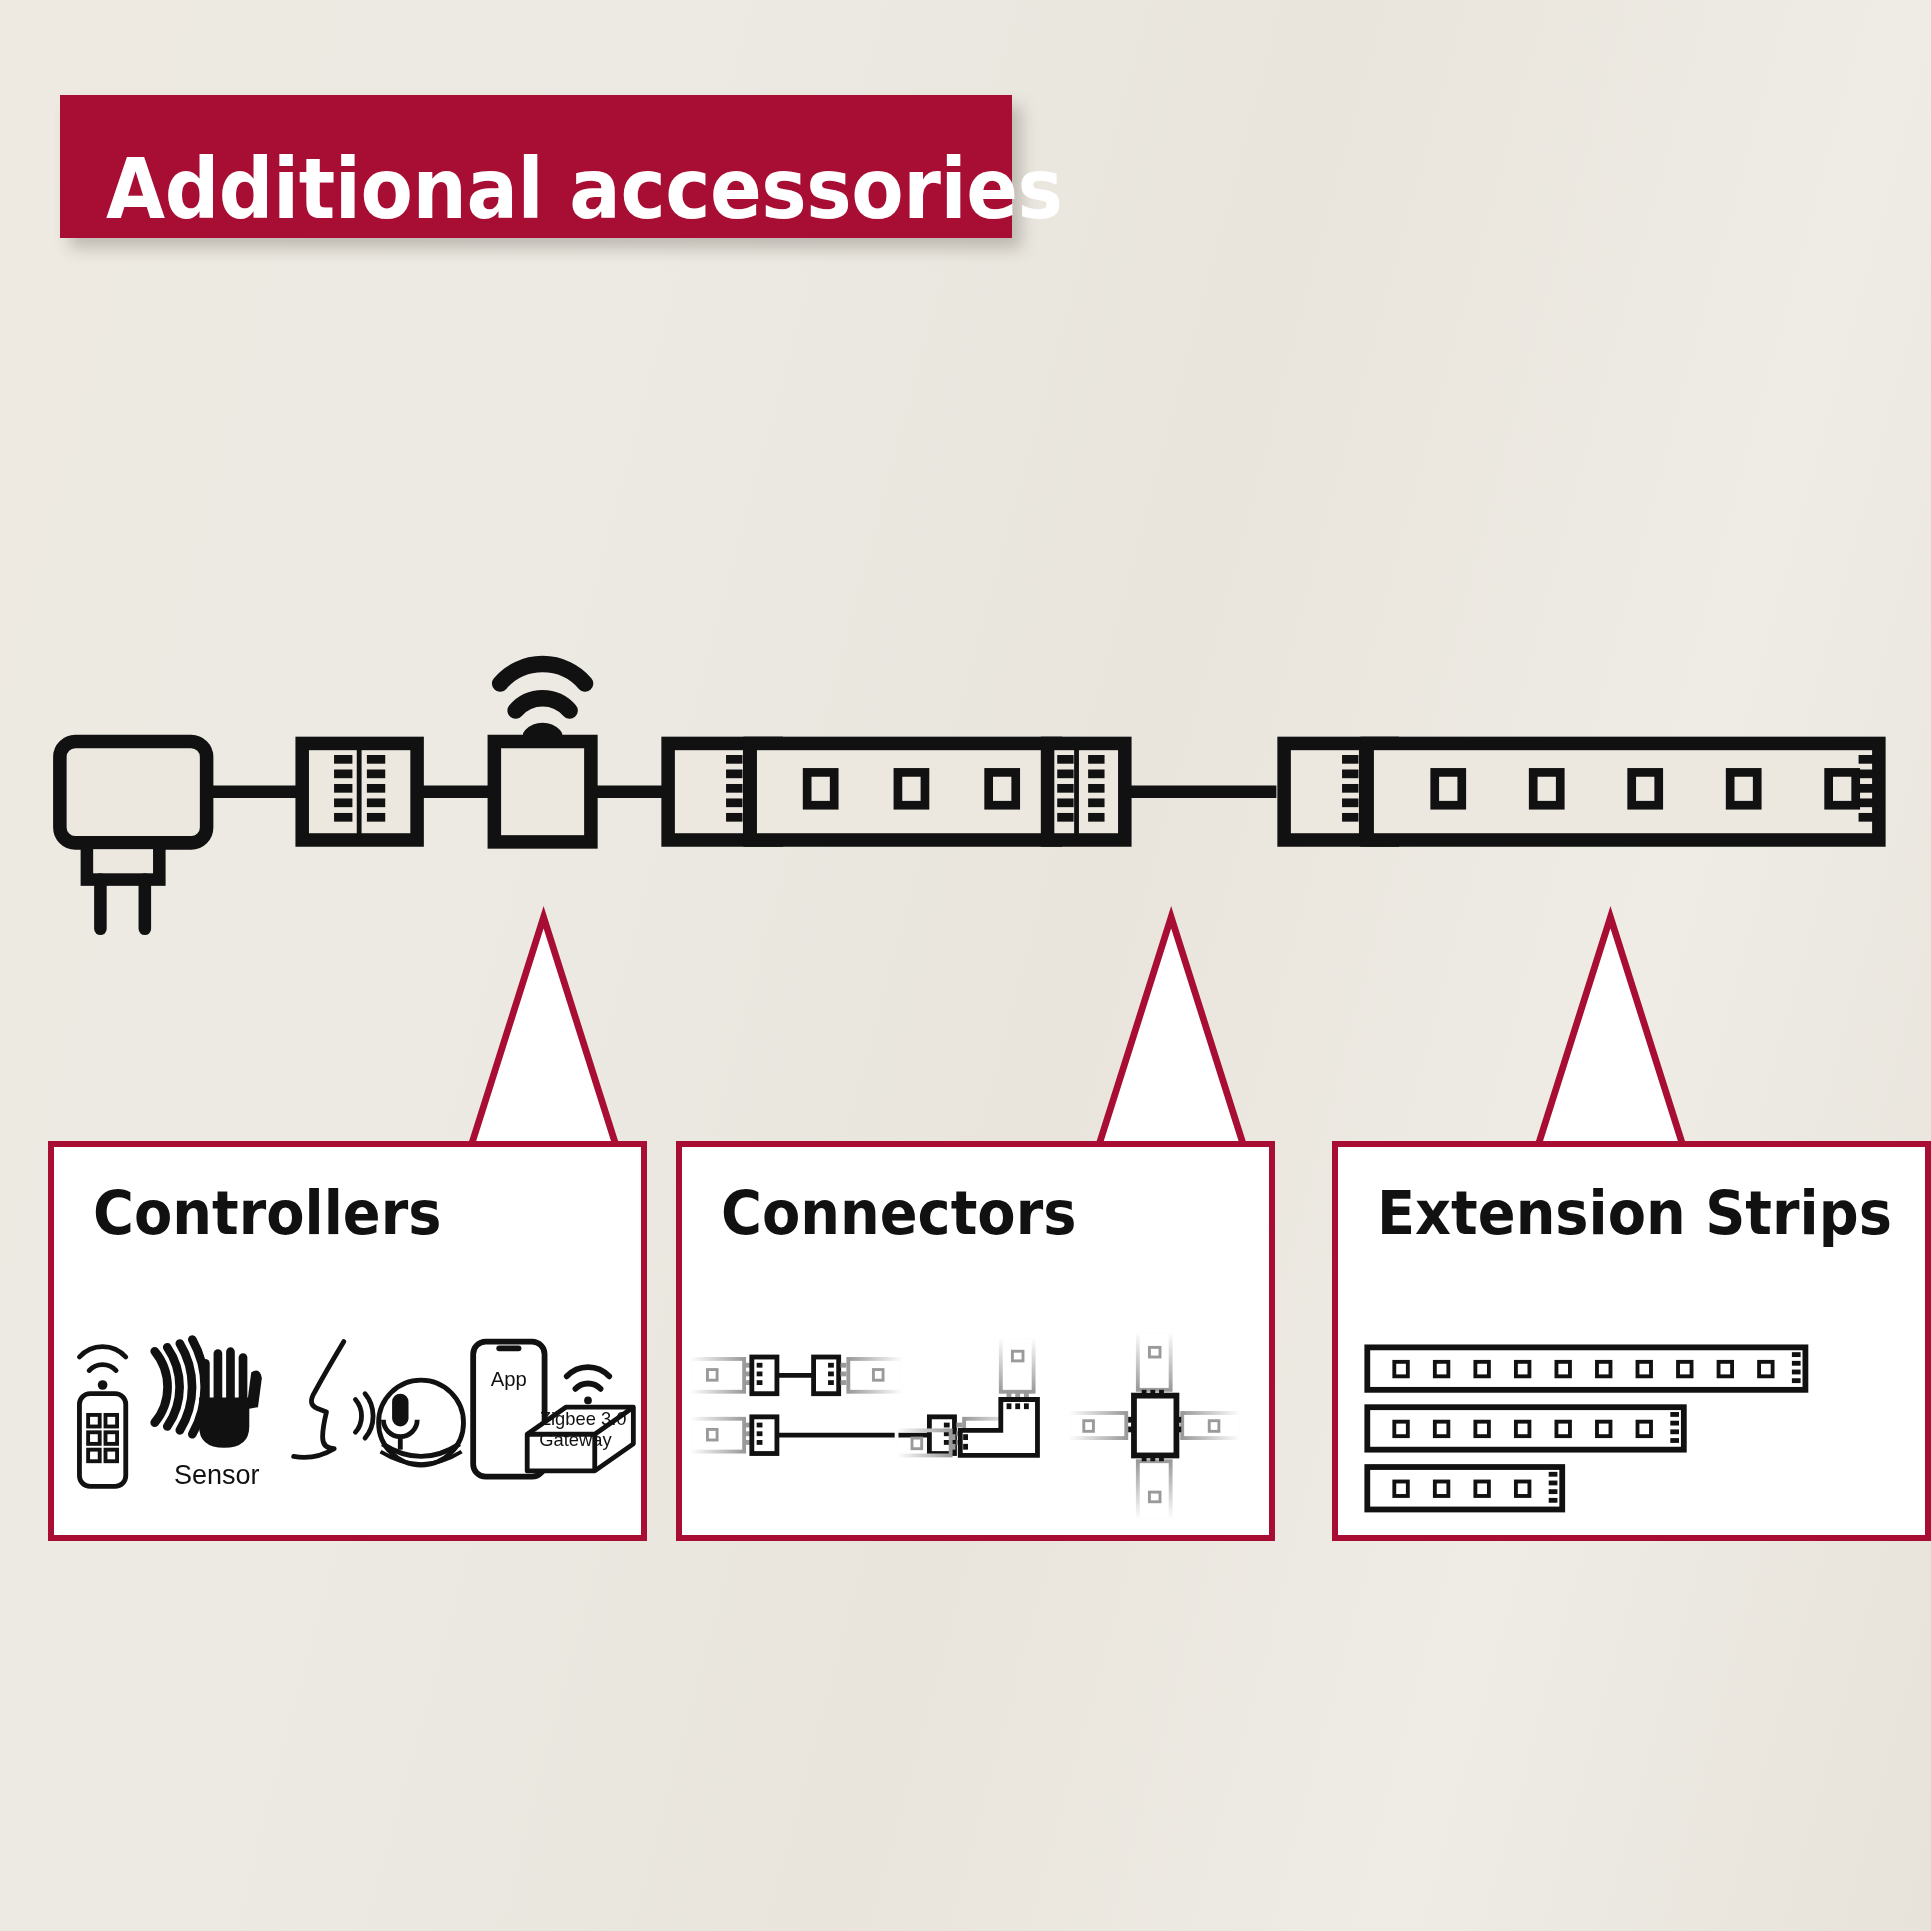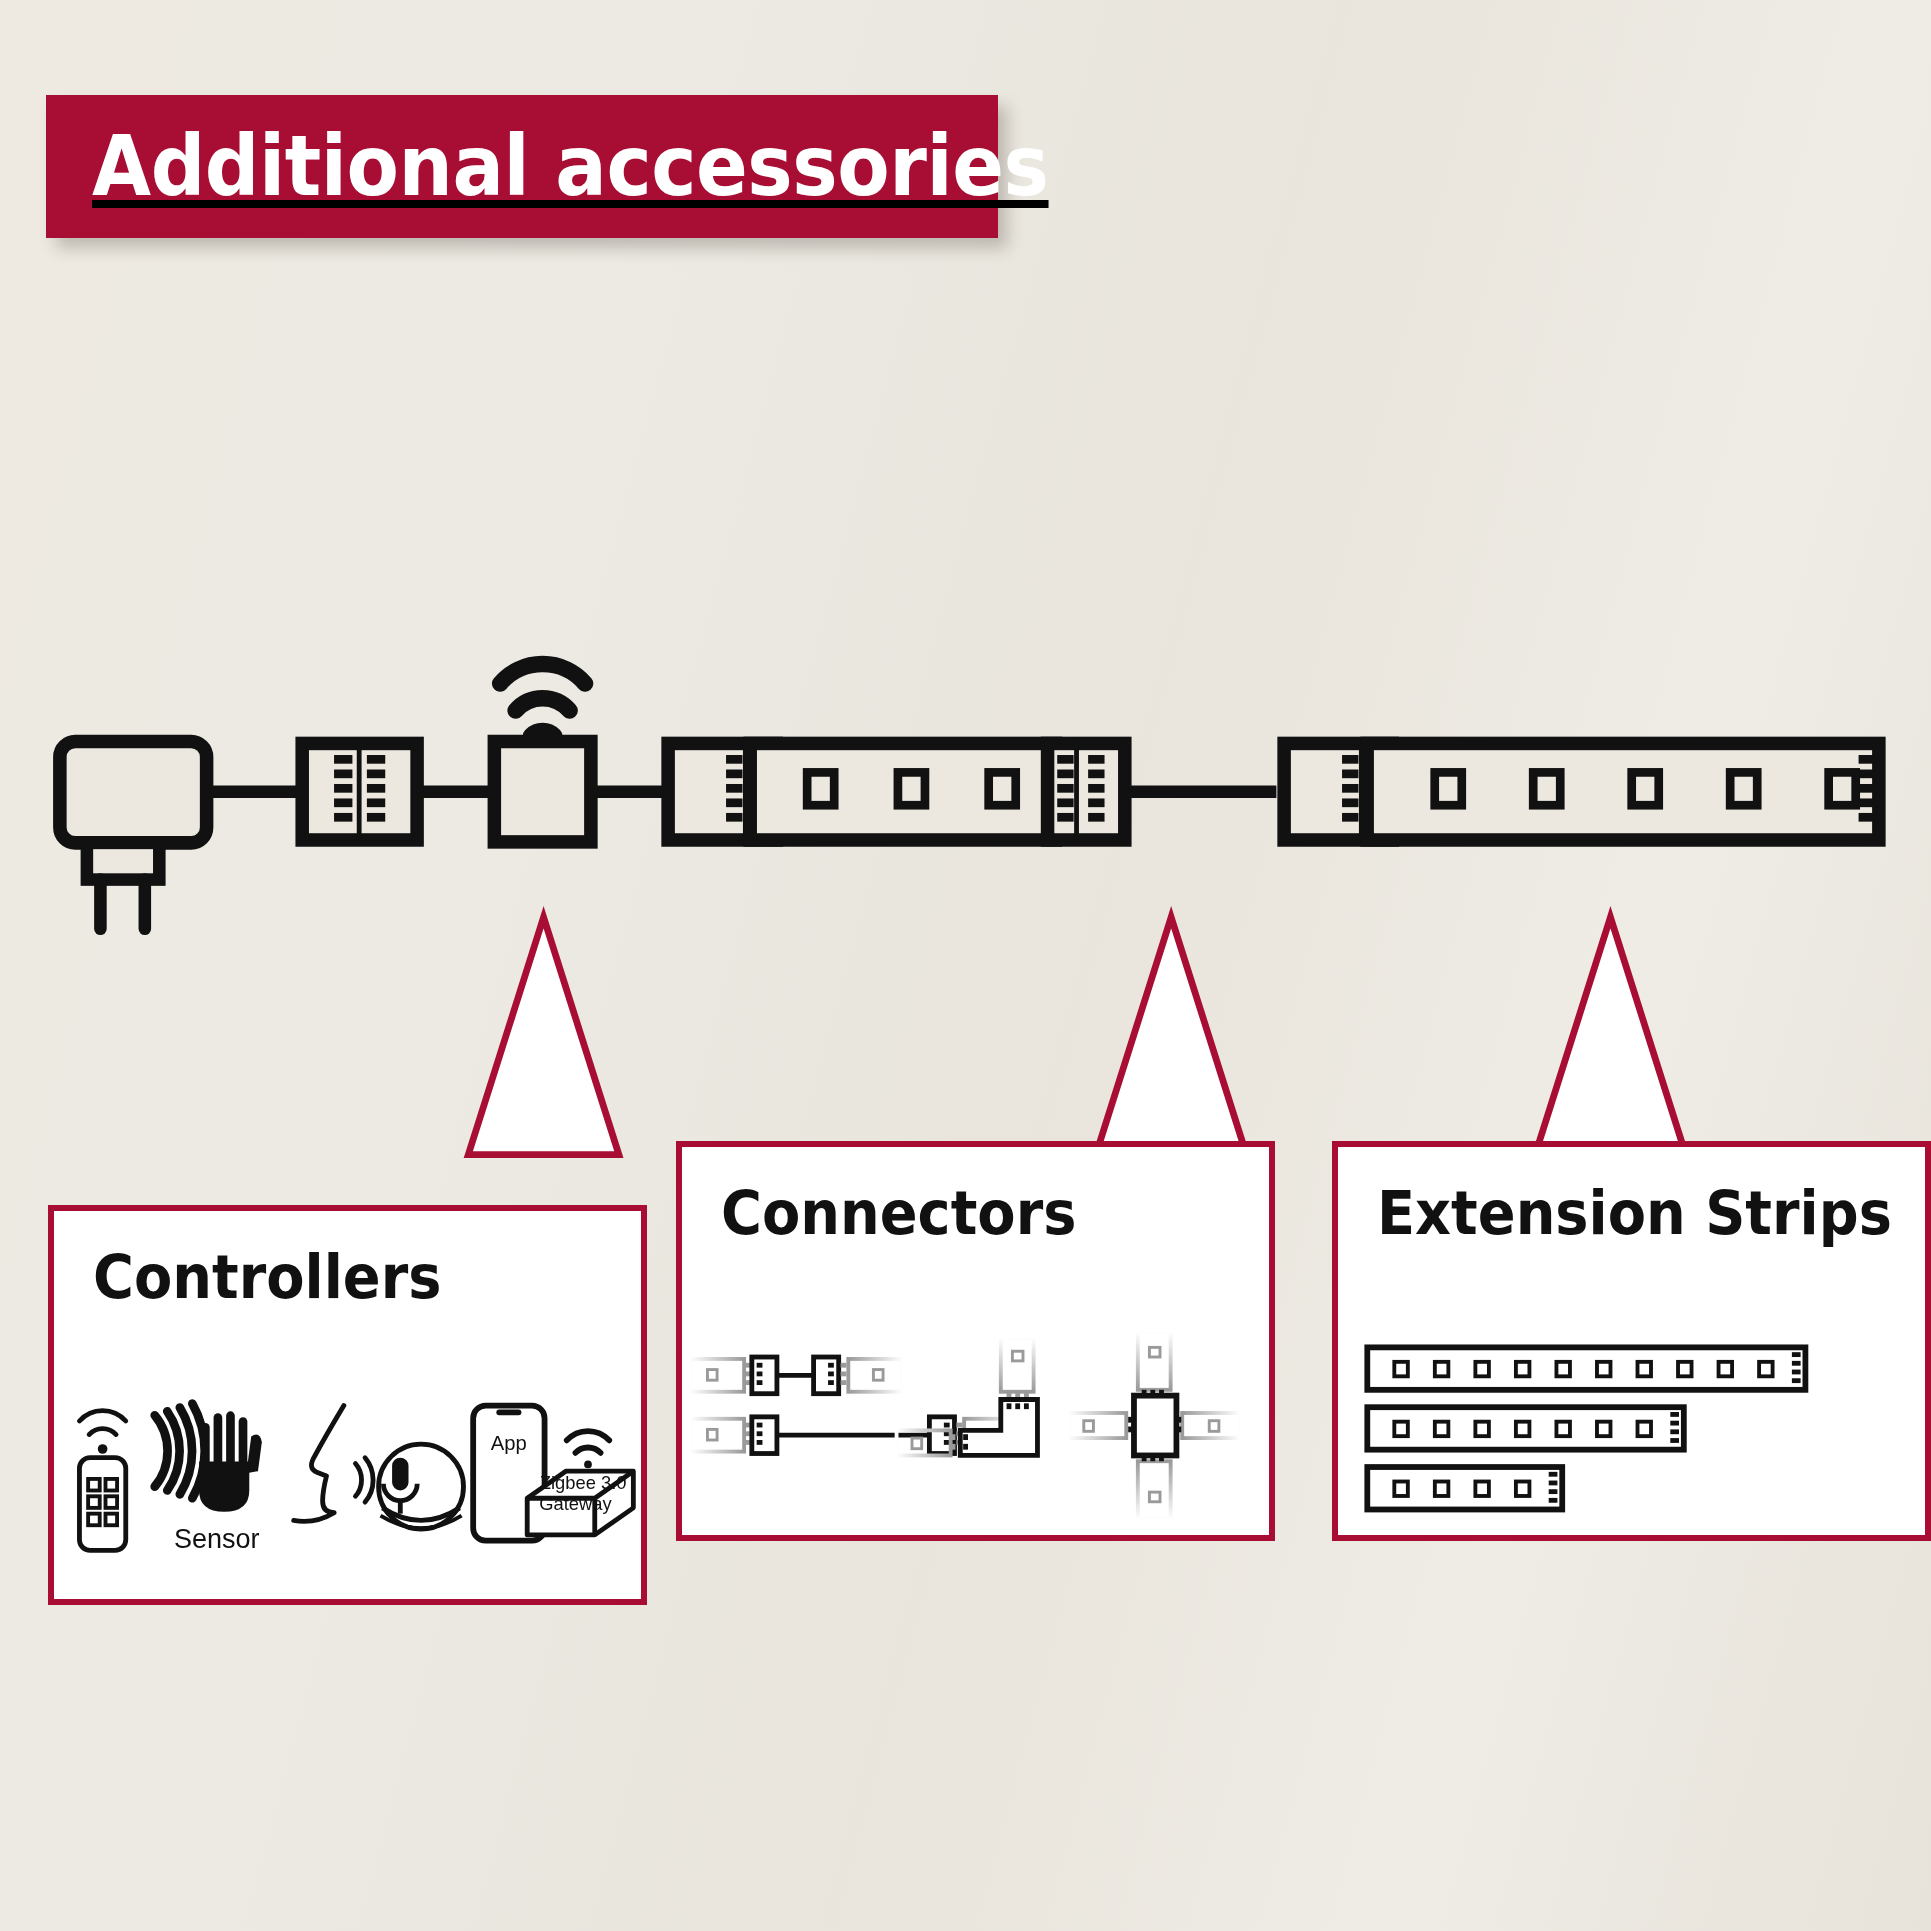--- a/index.html
+++ b/index.html
@@ -4,43 +4,43 @@
 <style>
   html,body{margin:0;padding:0;}
   body{
     width:1931px;height:1931px;overflow:hidden;
     font-family:"Liberation Sans", sans-serif;
     background:linear-gradient(105deg,#eeeae2 0%,#eceae3 28%,#e9e5dd 55%,#efece5 78%,#e7e3db 100%);
     position:relative;
   }
   
   #banner{
-    position:absolute;left:46px;top:95px;width:952px;height:143px;
+    position:absolute;left:60px;top:95px;width:952px;height:143px;
     background:var(--brand,#a80d33);
     box-shadow:9.7px 10.6px 15.4px rgba(90,80,70,.32);
-    display:flex;align-items:center;text-decoration:underline;
+    display:flex;align-items:flex-end;
   }
   #banner .t{
     color:#fff;font-size:83px;font-weight:700;letter-spacing:-0.5px;
     padding-left:50px;font-family:"DejaVu Sans","Liberation Sans",sans-serif;
     transform:scaleX(.92);transform-origin:left center;white-space:nowrap;
   }
   
   #diagram{position:absolute;left:0;top:0;width:1931px;height:1931px;pointer-events:none;}
   
   .callout{
     position:absolute;background:#fff;border:6.8px solid #a80d33;
     box-sizing:border-box;
   }
   .callout .hd{
     position:absolute;left:39px;top:31px;font-size:60px;font-weight:700;color:#111;
     font-family:"DejaVu Sans","Liberation Sans",sans-serif;
     transform:scaleX(.93);transform-origin:left center;white-space:nowrap;
   }
-  #box-controllers{left:48px;top:1205px;width:599px;height:400px;}
+  #box-controllers{left:48px;top:1141px;width:599px;height:400px;}
   #box-connectors{left:676px;top:1141px;width:599px;height:400px;text-align:center;}
   #box-extension{left:1302px;top:1141px;width:599px;height:400px;margin-left:30px;}
   .iconrow{position:absolute;left:0;top:183px;width:100%;height:193px;}
   .iconrow svg{display:block;}
 </style>
 </head>
 <body>
 
 <div id="banner">
   <div class="t">Additional accessories</div>

